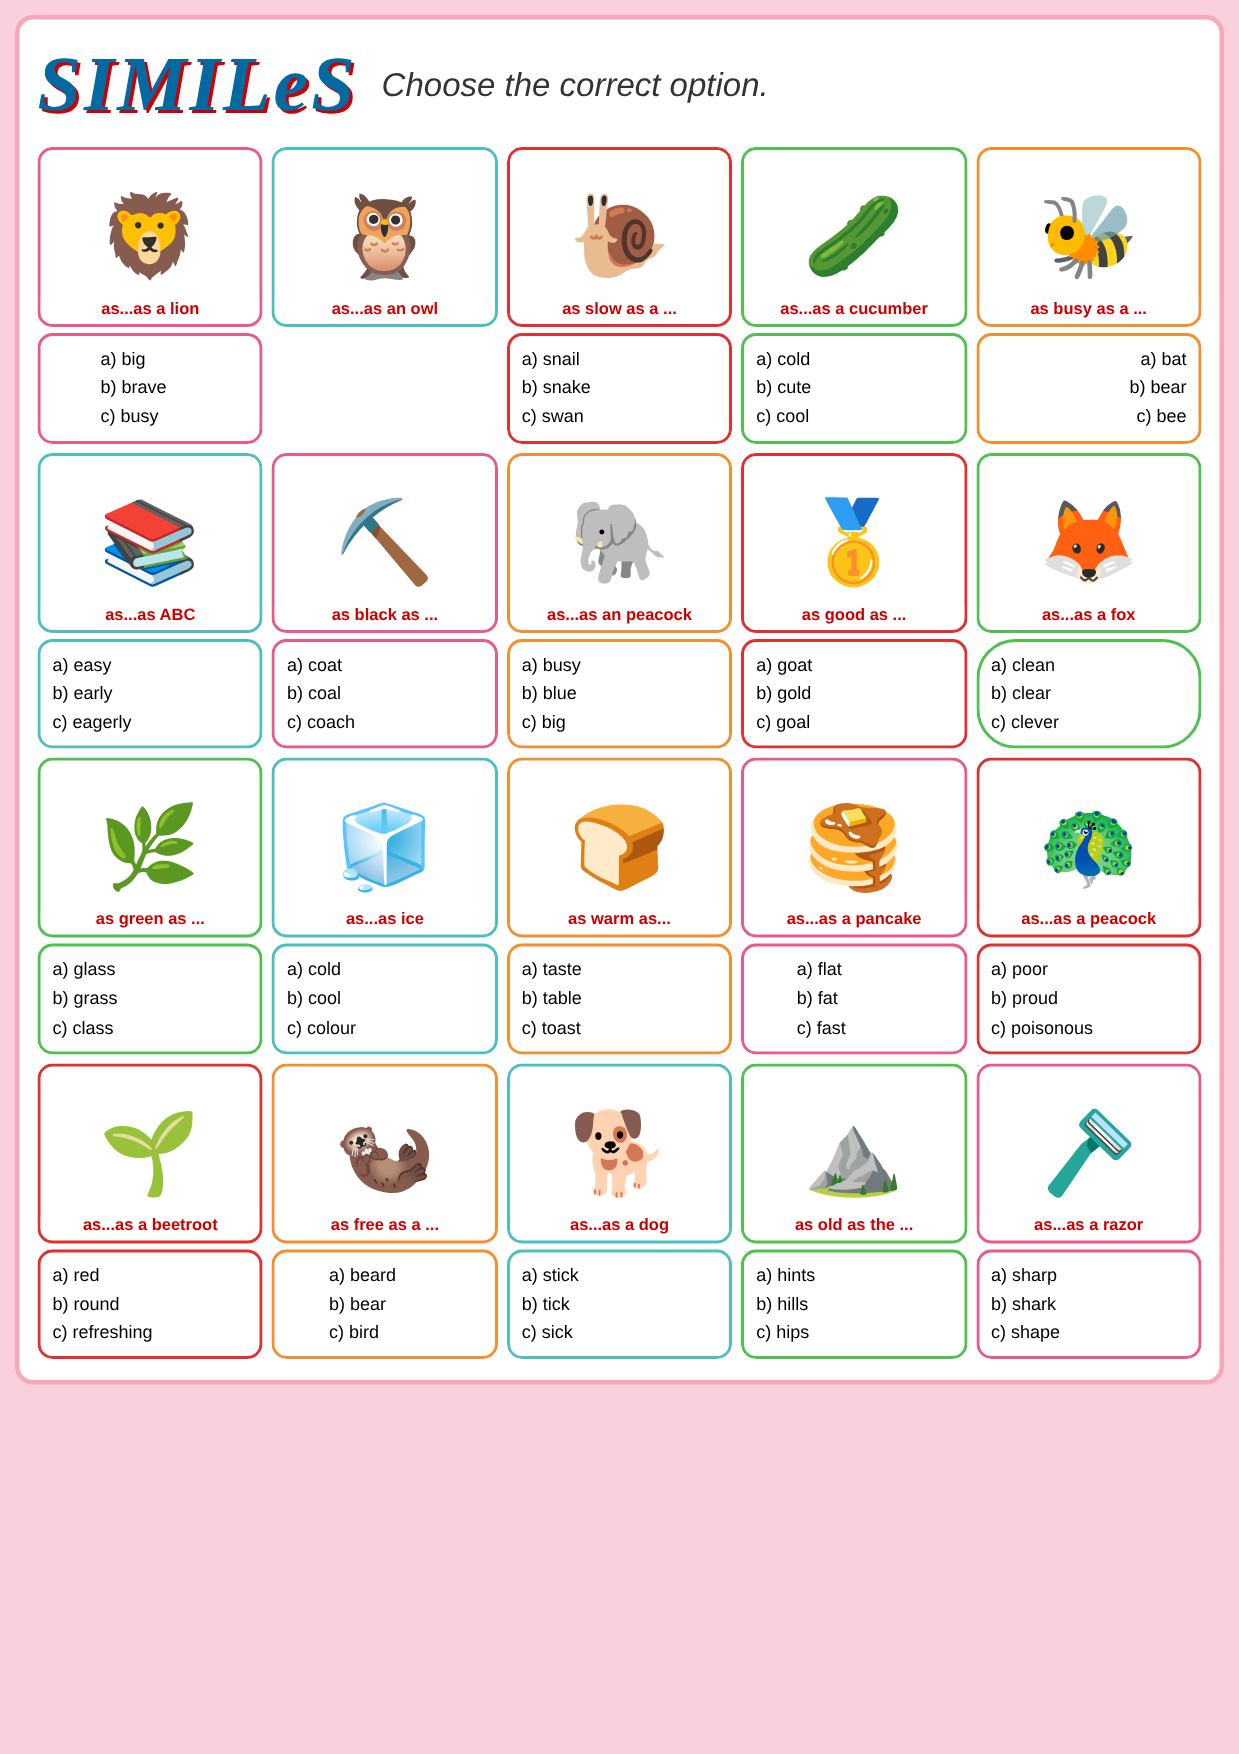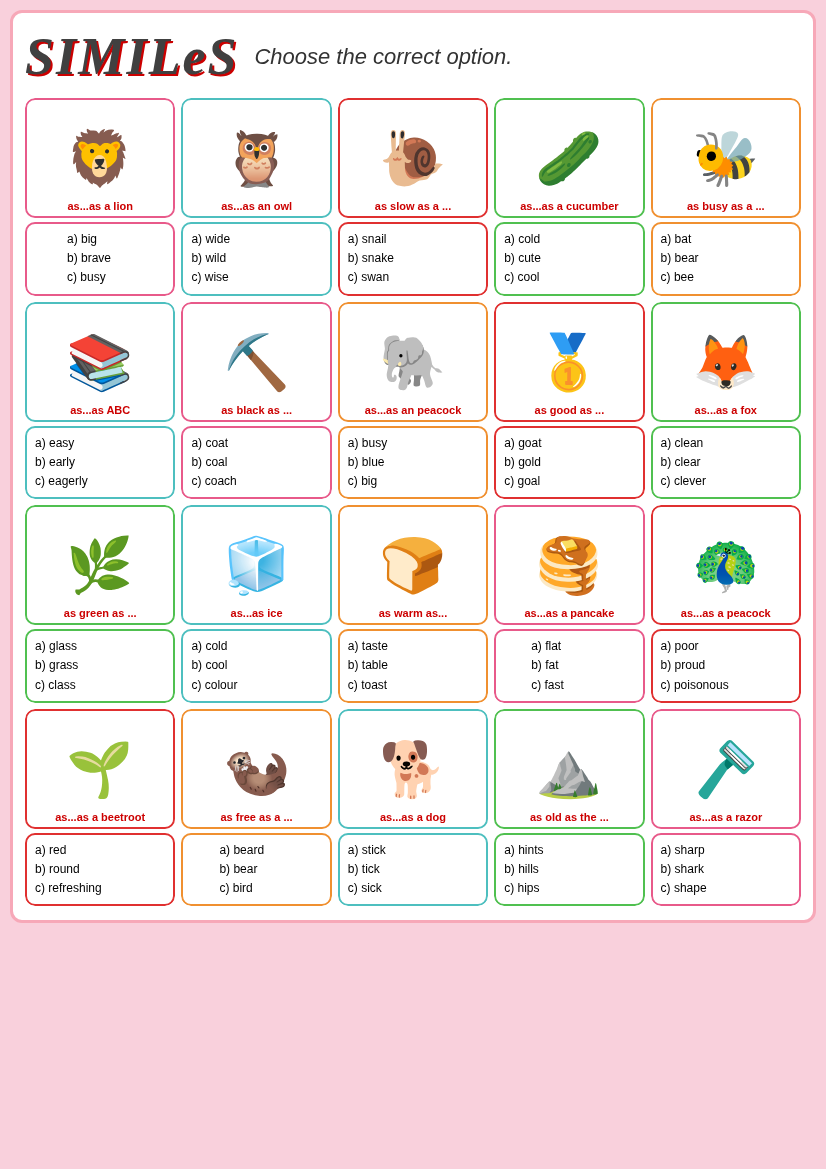--- a/index.html
+++ b/index.html
@@ -19,21 +19,21 @@
     }
     .header {
       display: flex;
       align-items: center;
       margin-bottom: 12px;
     }
     .title {
       font-size: 52px;
       font-weight: 900;
       font-style: italic;
-      color: #404040;
+      color: #0369a1;
       font-family: 'Comic Sans MS', 'Arial Rounded MT Bold', cursive;
       letter-spacing: 2px;
       text-shadow: 2px 2px 0 #c00;
       margin-right: 16px;
     }
     .subtitle {
       font-size: 22px;
       color: #333;
       font-style: italic;
     }
@@ -108,25 +108,20 @@
           <span class="opt">a) big</span>
           <span class="opt">b) brave</span>
           <span class="opt">c) busy</span>
         </div>
       </div>
       <div class="cell">
         <div class="img-box" style="border-color: rgb(77, 191, 191);">
           <div class="emoji-img">🦉</div>
           <div class="label">as...as an owl</div>
         </div>
-        <div class="ans-box" style="border-color: rgb(77, 191, 191);">
-          <span class="opt">a) wide</span>
-          <span class="opt">b) wild</span>
-          <span class="opt">c) wise</span>
-        </div>
       </div>
       <div class="cell">
         <div class="img-box" style="border-color: rgb(224, 48, 48);">
           <div class="emoji-img">🐌</div>
           <div class="label">as slow as a ...</div>
         </div>
         <div class="ans-box" style="border-color: rgb(224, 48, 48);">
           <span class="opt">a) snail</span>
           <span class="opt">b) snake</span>
           <span class="opt">c) swan</span>
@@ -141,21 +136,21 @@
           <span class="opt">a) cold</span>
           <span class="opt">b) cute</span>
           <span class="opt">c) cool</span>
         </div>
       </div>
       <div class="cell">
         <div class="img-box" style="border-color: rgb(240, 144, 48);">
           <div class="emoji-img">🐝</div>
           <div class="label">as busy as a ...</div>
         </div>
-        <div class="ans-box" style="border-color: rgb(240, 144, 48);">
+        <div class="ans-box" style="border-color: rgb(240, 144, 48); text-align: right;">
           <span class="opt">a) bat</span>
           <span class="opt">b) bear</span>
           <span class="opt">c) bee</span>
         </div>
       </div>
       <div class="cell">
         <div class="img-box" style="border-color: rgb(77, 191, 191);">
           <div class="emoji-img">📚</div>
           <div class="label">as...as ABC</div>
         </div>
@@ -196,21 +191,21 @@
           <span class="opt">a) goat</span>
           <span class="opt">b) gold</span>
           <span class="opt">c) goal</span>
         </div>
       </div>
       <div class="cell">
         <div class="img-box" style="border-color: rgb(80, 192, 80);">
           <div class="emoji-img">🦊</div>
           <div class="label">as...as a fox</div>
         </div>
-        <div class="ans-box" style="border-color: rgb(80, 192, 80);">
+        <div class="ans-box" style="border-color: rgb(80, 192, 80); border-radius: 26px;">
           <span class="opt">a) clean</span>
           <span class="opt">b) clear</span>
           <span class="opt">c) clever</span>
         </div>
       </div>
       <div class="cell">
         <div class="img-box" style="border-color: rgb(80, 192, 80);">
           <div class="emoji-img">🌿</div>
           <div class="label">as green as ...</div>
         </div>

